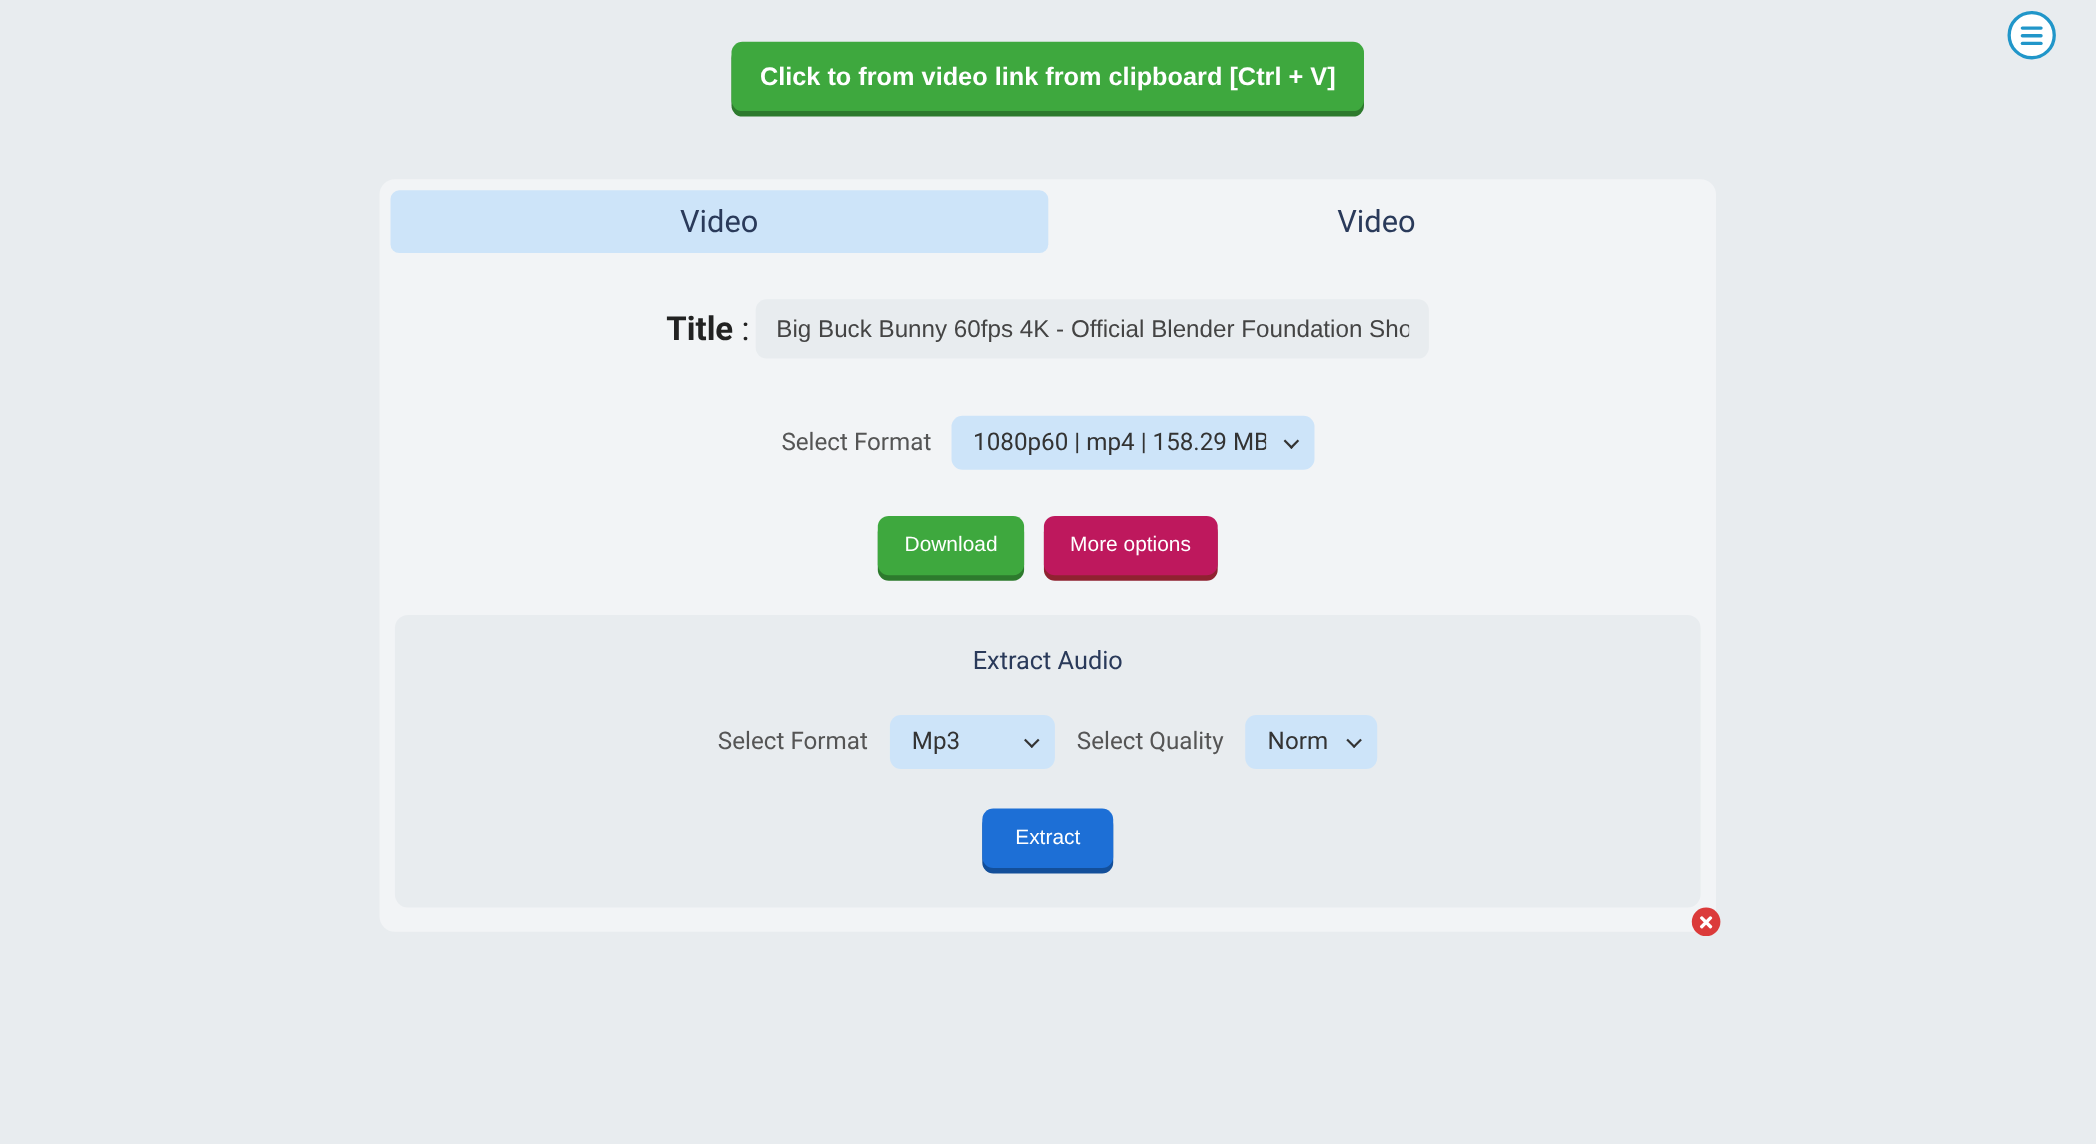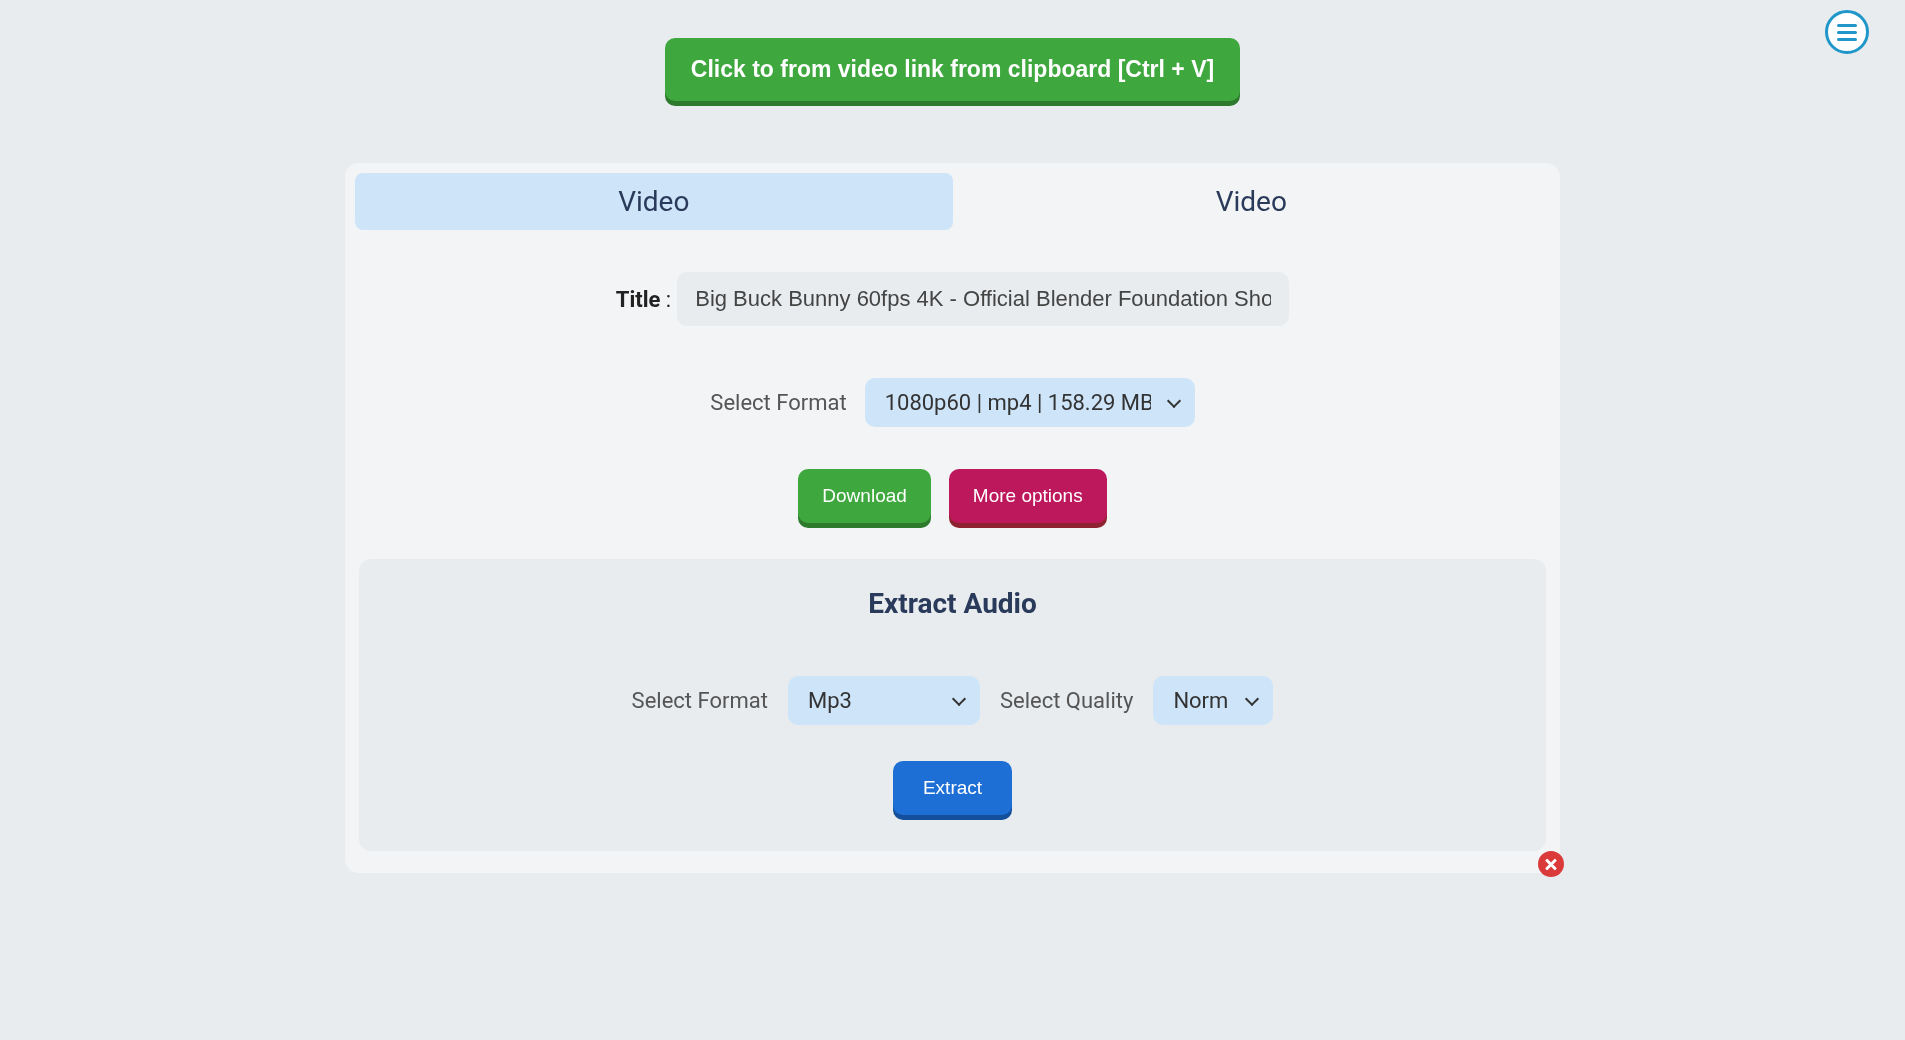--- a/index.html
+++ b/index.html
@@ -71,21 +71,21 @@
     background: #cde4f9;
   }
   .title-row {
     display: flex;
     align-items: center;
     justify-content: center;
     margin-top: 42px;
     gap: 6px;
   }
   .title-label {
-    font-size: 22px;
+    font-size: 30px;
     color: #222;
   }
   .title-label b { font-weight: 700; }
   .title-input {
     width: 612px;
     background: #e8ecef;
     border: none;
     border-radius: 10px;
     padding: 14px 18px;
     font-size: 22px;
@@ -163,24 +163,24 @@
     padding: 16px 30px;
   }
   .extract-panel {
     background: #e8ecef;
     border-radius: 12px;
     margin: 36px 4px 0 4px;
     padding: 28px 10px 36px 10px;
     text-align: center;
   }
   .extract-heading {
-    font-size: 28px;
-    font-weight: 700;
+    font-size: 23px;
+    font-weight: 400;
     color: #2a3a5a;
-    margin-bottom: 56px;
+    margin-bottom: 36px;
   }
   .extract-controls {
     display: flex;
     justify-content: center;
     align-items: center;
     gap: 20px;
     flex-wrap: wrap;
   }
   .extract-btn-row {
     margin-top: 36px;
@@ -244,21 +244,21 @@
   <div class="action-row">
     <button class="btn btn-green">Download</button>
     <button class="btn btn-red">More options</button>
   </div>
 
   <div class="extract-panel">
     <div class="extract-heading">Extract Audio</div>
     <div class="extract-controls">
       <span class="format-label">Select Format</span>
       <span class="select-wrap">
-        <select style="width:192px;">
+        <select style="width:150px;">
           <option>Mp3</option>
         </select>
       </span>
       <span class="quality-label">Select Quality</span>
       <span class="select-wrap">
         <select style="width:120px;">
           <option>Normal</option>
         </select>
       </span>
     </div>

